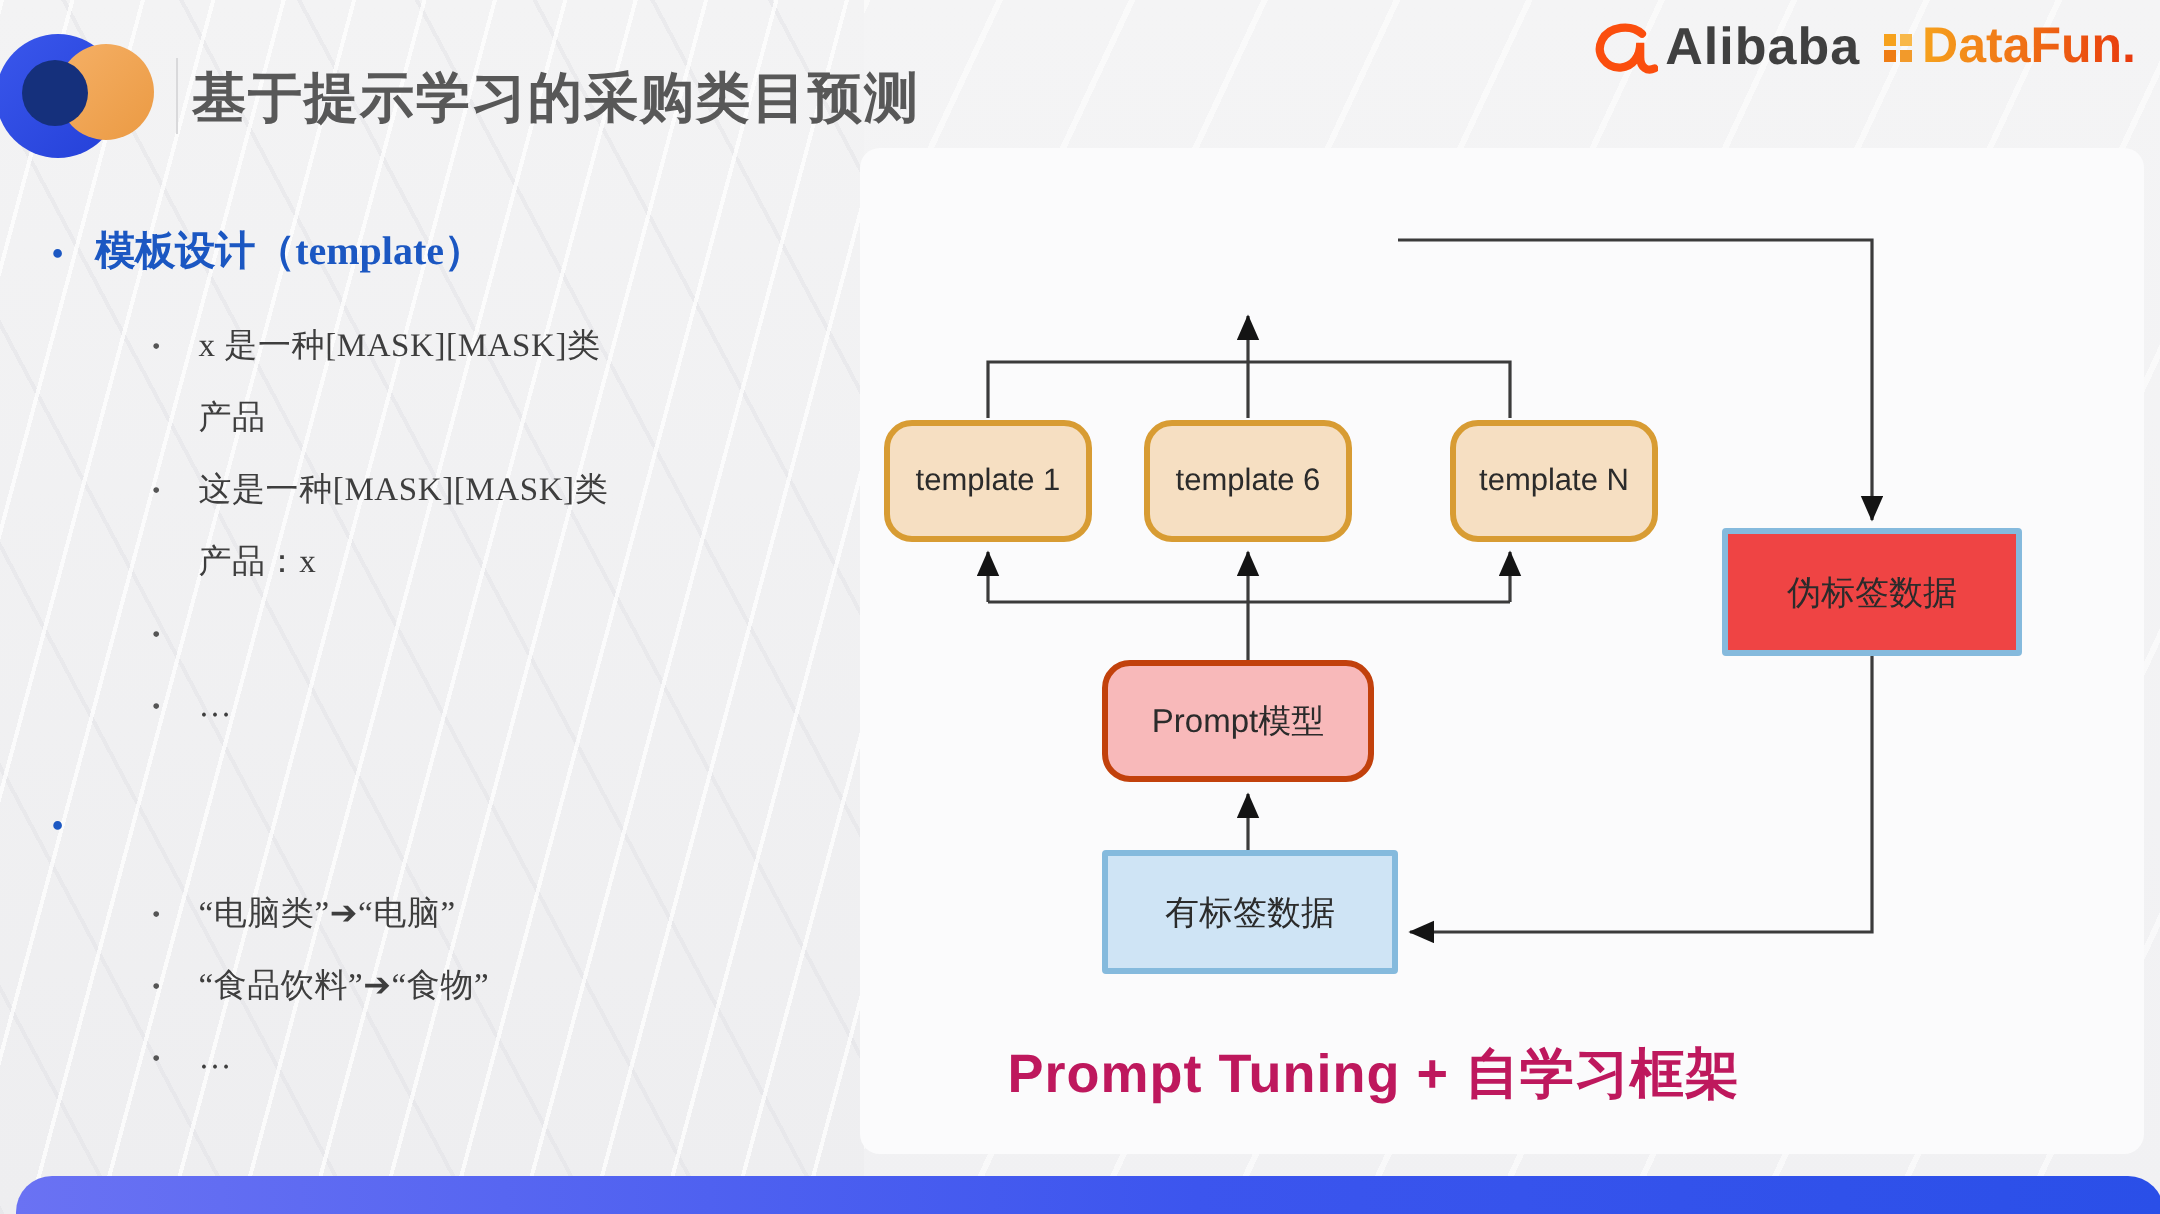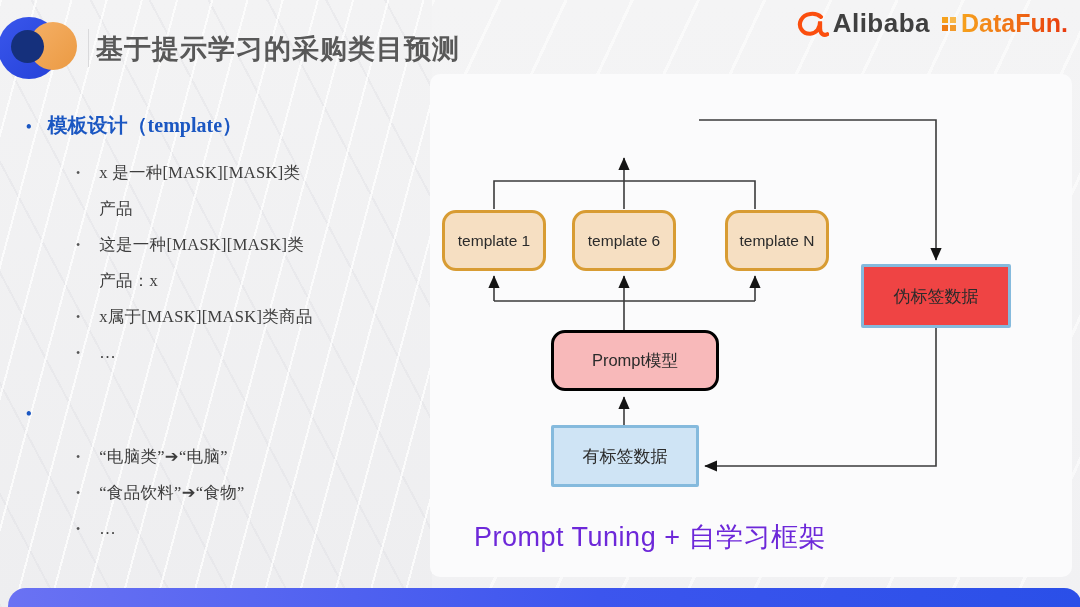--- a/index.html
+++ b/index.html
@@ -55,31 +55,31 @@
   .sub-item .t{letter-spacing:.3px;}
 
   
   .node{position:absolute;display:flex;align-items:center;justify-content:center;
     font-size:17px;color:#2b2b2b;box-sizing:border-box;}
   .n-unlabeled{left:551px;top:90px;width:148px;height:63px;
     background:#cec3dc;border:3px solid #917aac;border-radius:2px;}
   .n-template{top:210px;width:104px;height:61px;font-size:15.5px;
     background:#f6dfc2;border:3px solid #d89c33;border-radius:14px;}
   .n-t1{left:442px;} .n-t2{left:572px;} .n-tn{left:725px;}
-  .n-prompt{left:551px;top:330px;width:168px;height:61px;font-size:16.5px;
-    background:#f8b9ba;border:3px solid #000000;border-radius:14px;}
+  .n-prompt{left:551px;top:330px;width:136px;height:61px;font-size:16.5px;
+    background:#f8b9ba;border:3px solid #c2410c;border-radius:14px;}
   .n-labeled{left:551px;top:425px;width:148px;height:62px;
     background:#cfe4f5;border:3px solid #85badd;border-radius:2px;}
   .n-pseudo{left:861px;top:264px;width:150px;height:64px;
     background:#ef4444;border:3px solid #85badd;border-radius:2px;}
 
   .flow-svg{position:absolute;left:0;top:0;width:1080px;height:607px;pointer-events:none;}
 
-  .caption{position:absolute;left:430px;top:519px;width:440px;text-align:center;
-    font-size:27px;font-weight:normal;color:#6d28d9;letter-spacing:.5px;}
+  .caption{position:absolute;left:430px;top:519px;width:440px;text-align:right;
+    font-size:27px;font-weight:bold;color:#be185d;letter-spacing:.5px;}
 
   .footer-bar{position:absolute;left:8px;top:588px;width:1074px;height:40px;
     border-radius:18px 18px 0 0;
     background:linear-gradient(90deg,#6a72f3 0%,#3c55ee 55%,#2a4fe8 100%);}
 </style>
 </head>
 <body>
 
 <div class="slide">
   <div class="bg-left"></div>
@@ -123,21 +123,20 @@
         <div class="sub-item">
           <span class="b">•</span>
           <span class="t">x 是一种[MASK][MASK]类产品</span>
         </div>
         <div class="sub-item">
           <span class="b">•</span>
           <span class="t">这是一种[MASK][MASK]类产品：x</span>
         </div>
         <div class="sub-item">
           <span class="b">•</span>
-          <span class="t">x属于[MASK][MASK]类商品</span>
         </div>
         <div class="sub-item">
           <span class="b">•</span>
           <span class="t">…</span>
         </div>
       </div>
     </div>
 
     <div class="sec">
       <div class="sec-head">

